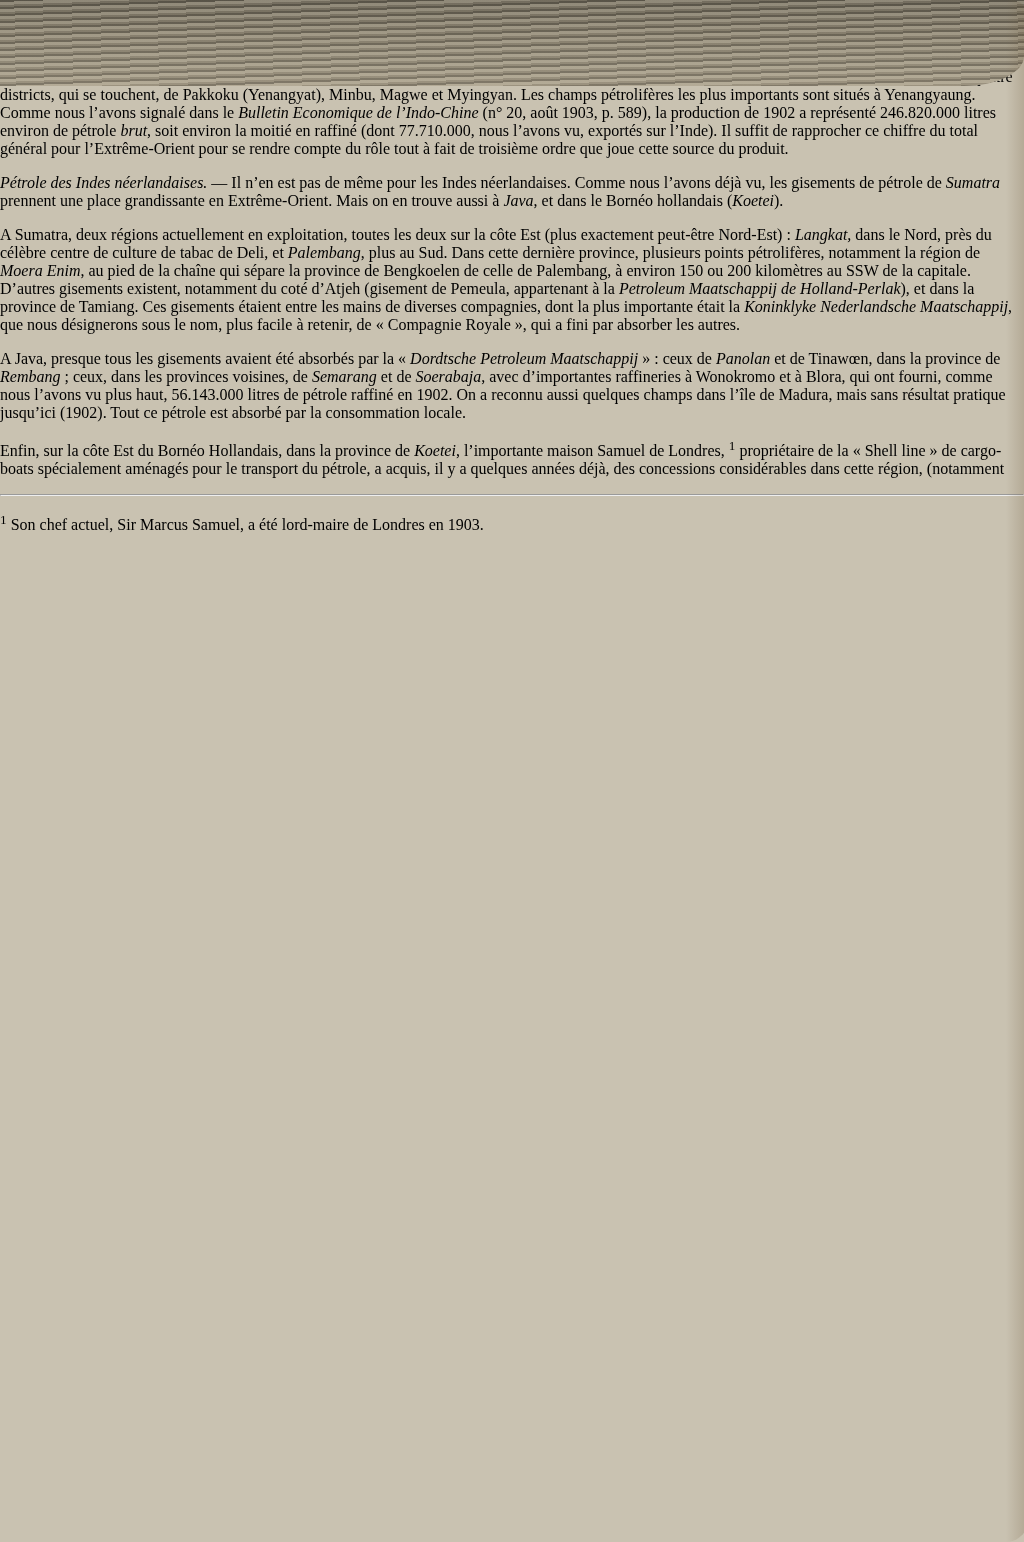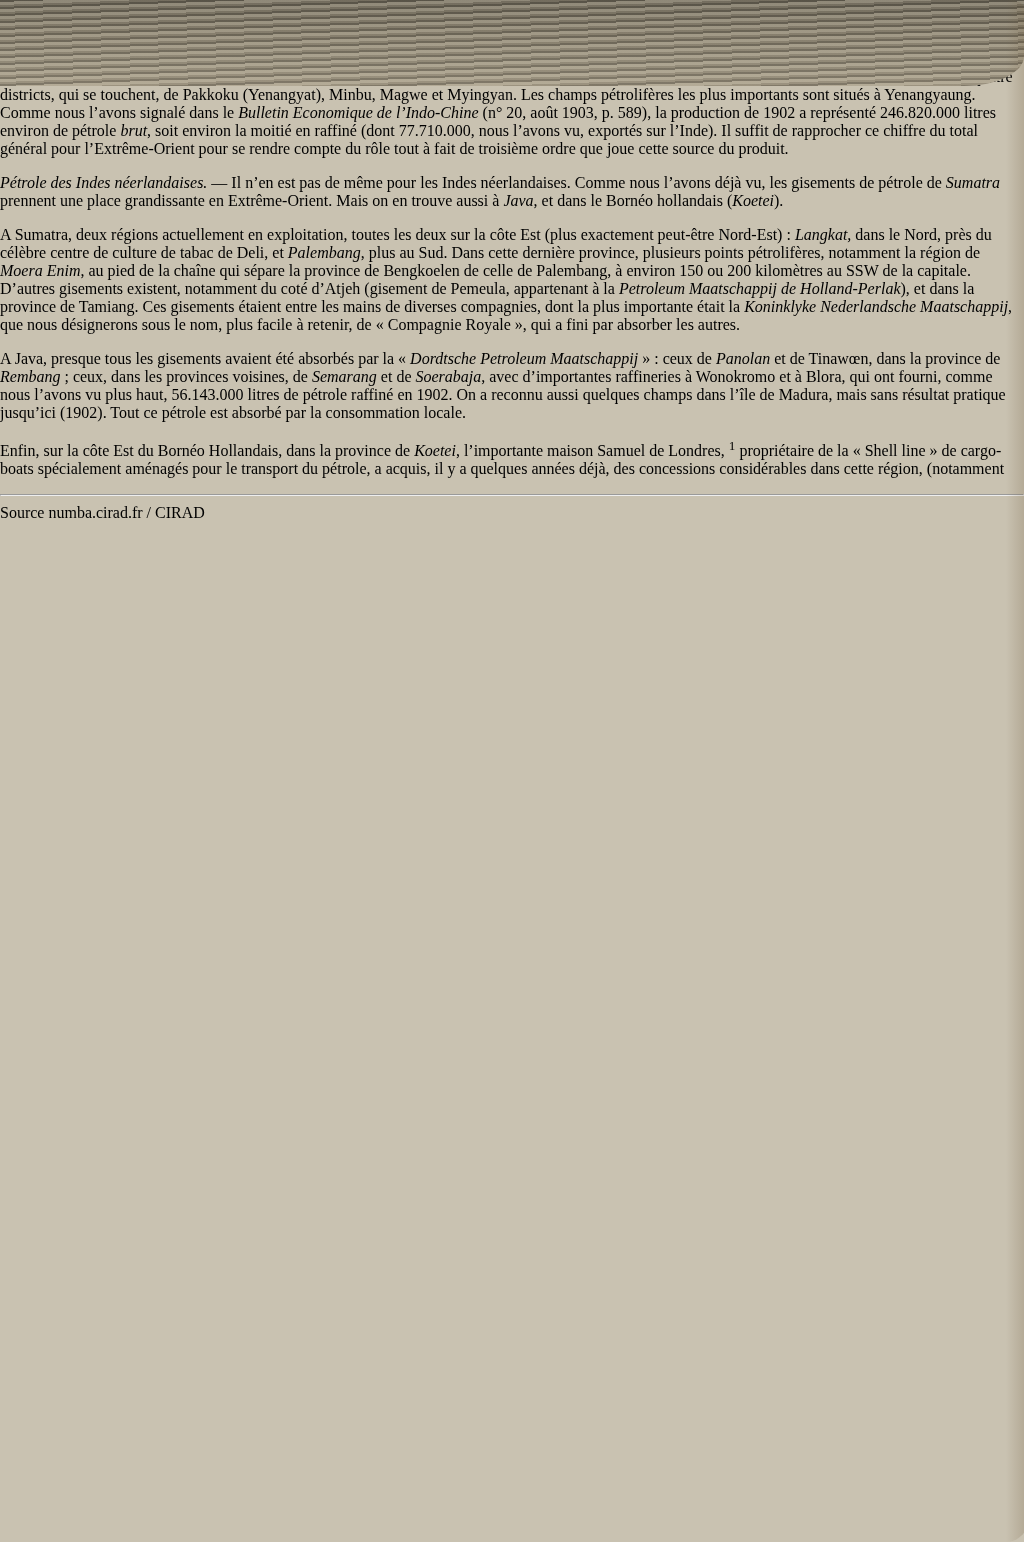--- a/index.html
+++ b/index.html
@@ -91,22 +91,20 @@
 
     <div class="textblock">
       <div class="pageno">— 390 —</div>
       <p class="gap-after"><span>Nous sommes ainsi amené à dire quelques mots de la production locale de pétrole en Extrême-Orient.</span></p>
       <p class="gap-after"><span style="font-style: italic;">Pétrole birman.</span><span> — Les centres de production du pétrole en Birmanie sont situés au Sud de Mandalay, dans le bassin de l’Iraouaddy, et répartis entre les quatre districts, qui se touchent, de Pakkoku (Yenangyat), Minbu, Magwe et Myingyan. Les champs pétrolifères les plus importants sont situés à Yenangyaung. Comme nous l’avons signalé dans le </span><span style="font-style: italic;">Bulletin Economique de l’Indo-Chine</span><span> (n° 20, août 1903, p. 589), la production de 1902 a représenté 246.820.000 litres environ de pétrole </span><span style="font-style: italic;">brut</span><span>, soit environ la moitié en raffiné (dont 77.710.000, nous l’avons vu, exportés sur l’Inde). Il suffit de rapprocher ce chiffre du total général pour l’Extrême-Orient pour se rendre compte du rôle tout à fait de troisième ordre que joue cette source du produit.</span></p>
       <p><span style="font-style: italic;">Pétrole des Indes néerlandaises.</span><span> — Il n’en est pas de même pour les Indes néerlandaises. Comme nous l’avons déjà vu, les gisements de pétrole de </span><span style="font-style: italic;">Sumatra</span><span> prennent une place grandissante en Extrême-Orient. Mais on en trouve aussi à </span><span style="font-style: italic;">Java</span><span>, et dans le Bornéo hollandais (</span><span style="font-style: italic;">Koetei</span><span>).</span></p>
       <p><span>A Sumatra, deux régions actuellement en exploitation, toutes les deux sur la côte Est (plus exactement peut-être Nord-Est) : </span><span style="font-style: italic;">Langkat,</span><span> dans le Nord, près du célèbre centre de culture de tabac de Deli, et </span><span style="font-style: italic;">Palembang</span><span>, plus au Sud. Dans cette dernière province, plusieurs points pétrolifères, notamment la région de </span><span style="font-style: italic;">Moera Enim</span><span>, au pied de la chaîne qui sépare la province de Bengkoelen de celle de Palembang, à environ 150 ou 200 kilomètres au SSW de la capitale. D’autres gisements existent, notamment du coté d’Atjeh (gisement de Pemeula, appartenant à la </span><span style="font-style: italic;">Petroleum Maatschappij de Holland-Perlak</span><span>), et dans la province de Tamiang. Ces gisements étaient entre les mains de diverses compagnies, dont la plus importante était la </span><span style="font-style: italic;">Koninklyke Nederlandsche Maatschappij</span><span>, que nous désignerons sous le nom, plus facile à retenir, de « Compagnie Royale », qui a fini par absorber les autres.</span></p>
       <p><span>A Java, presque tous les gisements avaient été absorbés par la « </span><span style="font-style: italic;">Dordtsche Petroleum Maatschappij</span><span> » : ceux de </span><span style="font-style: italic;">Panolan</span><span> et de Tinawœn, dans la province de </span><span style="font-style: italic;">Rembang</span><span> ; ceux, dans les provinces voisines, de </span><span style="font-style: italic;">Semarang</span><span> et de </span><span style="font-style: italic;">Soerabaja</span><span>, avec d’importantes raffineries à Wonokromo et à Blora, qui ont fourni, comme nous l’avons vu plus haut, 56.143.000 litres de pétrole raffiné en 1902. On a reconnu aussi quelques champs dans l’île de Madura, mais sans résultat pratique jusqu’ici (1902). Tout ce pétrole est absorbé par la consommation locale.</span></p>
       <p><span>Enfin, sur la côte Est du Bornéo Hollandais, dans la province de </span><span style="font-style: italic;">Koetei</span><span>, l’importante maison Samuel de Londres, </span><sup>1</sup><span> propriétaire de la « Shell line » de cargo-boats spécialement aménagés pour le transport du pétrole, a acquis, il y a quelques années déjà, des concessions considérables dans cette région, (notamment</span></p>
       <hr class="fn-rule">
+      <p class="footnote"><sup>1</sup><span> Son chef actuel, Sir Marcus Samuel, a été lord-maire de Londres en 1903.</span></p>
     </div>
 
     <div class="gutter-shadow" style="position:absolute; right:-4px; top:0; width:22px; height:100%; background:linear-gradient(90deg, rgba(110,90,60,0) 0, rgba(110,90,60,.28) 100%); border-radius:0 26px 34px 0;"></div>
   </div>
 
-  <div class="attrib">
-    <span>Source numba.cirad.fr / CIRAD</span>
-  </div>
 
 </div>
 
 </body></html>

